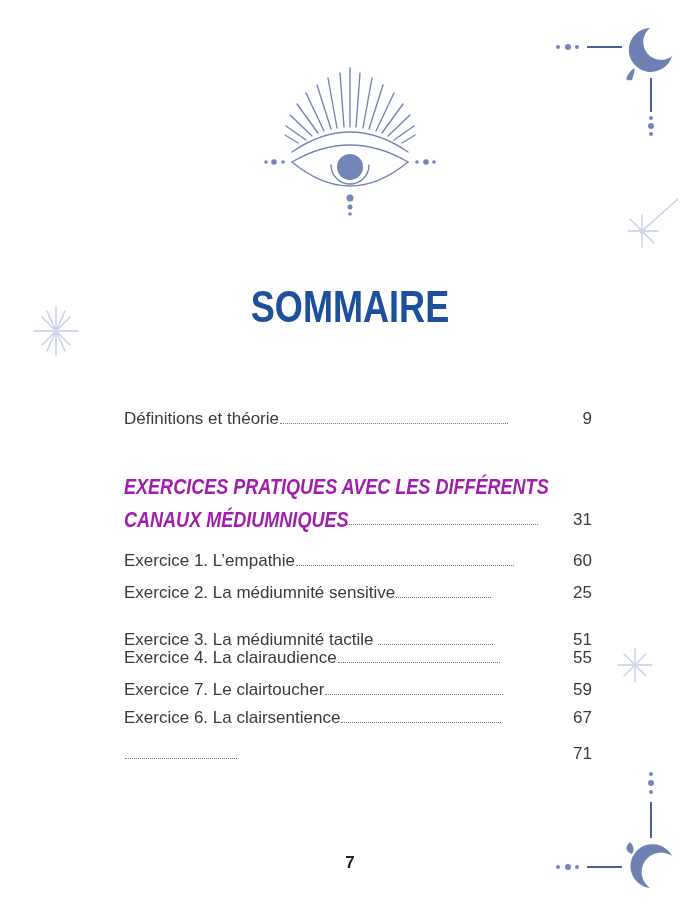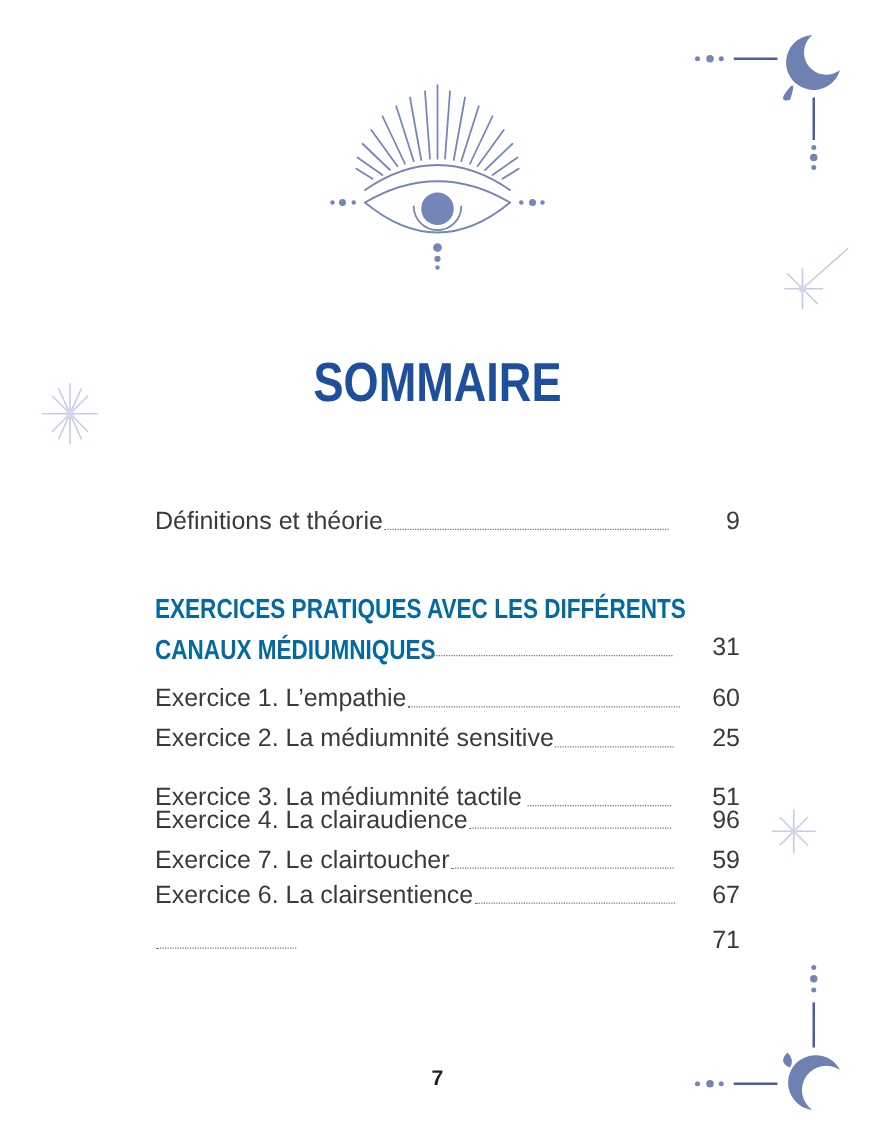--- a/index.html
+++ b/index.html
@@ -8,30 +8,30 @@
     font-family: "Liberation Sans", sans-serif; color: #3a3a3a;
   }
   .abs { position: absolute; }
   .title {
     position: absolute; left: 0; width: 700px; top: 282px; text-align: center;
     font-family: "Liberation Sans", sans-serif; font-weight: bold; font-size: 44px;
     color: #1d4f9c; letter-spacing: 0px; transform: scaleX(0.82); transform-origin: center;
   }
   .toc-row {
     position: absolute; left: 124px; width: 468px; height: 26px;
-    display: flex; align-items: flex-end; font-size: 20px; color: #3a3a3a;
+    display: flex; align-items: flex-end; font-size: 17px; color: #3a3a3a;
   }
   .toc-row .label { white-space: nowrap; }
   .toc-row .dots {
     flex: 0 0 auto; border-bottom: 1px dotted #777; height: 0; margin: 0 0 5px 1px;
   }
   .toc-row .page { position: absolute; right: 0; bottom: 0; text-align: right; }
   .section-head {
     position: absolute; left: 124px; top: 470px; width: 468px;
-    font-weight: bold; color: #0369a1; font-size: 22px; line-height: 33px;
+    font-weight: bold; color: #a21caf; font-size: 22px; line-height: 33px; font-style: italic;
   }
   .section-head .line { display: block; white-space: nowrap; transform: scaleX(0.82); transform-origin: left; }
   .section-dots { position: absolute; border-bottom: 1px dotted #777; height: 0; }
   .page-number {
     position: absolute; left: 0; width: 700px; top: 853px; text-align: center;
     font-size: 17px; color: #222; font-weight: bold;
   }
 </style>
 </head>
 <body>
@@ -158,21 +158,21 @@
   <span class="page">25</span>
 </div>
 <div class="toc-row" style="top:624px">
   <span class="label">Exercice 3. La médiumnité tactile</span>
   <span class="dots" style="width:115px;margin-left:5px"></span>
   <span class="page">51</span>
 </div>
 <div class="toc-row" style="top:642px">
   <span class="label">Exercice 4. La clairaudience</span>
   <span class="dots" style="width:162px"></span>
-  <span class="page">96</span>
+  <span class="page">55</span>
 </div>
 <div class="toc-row" style="top:674px">
   <span class="label">Exercice 7. Le clairtoucher</span>
   <span class="dots" style="width:178px"></span>
   <span class="page">59</span>
 </div>
 <div class="toc-row" style="top:702px">
   <span class="label">Exercice 6. La clairsentience</span>
   <span class="dots" style="width:160px"></span>
   <span class="page">67</span>

